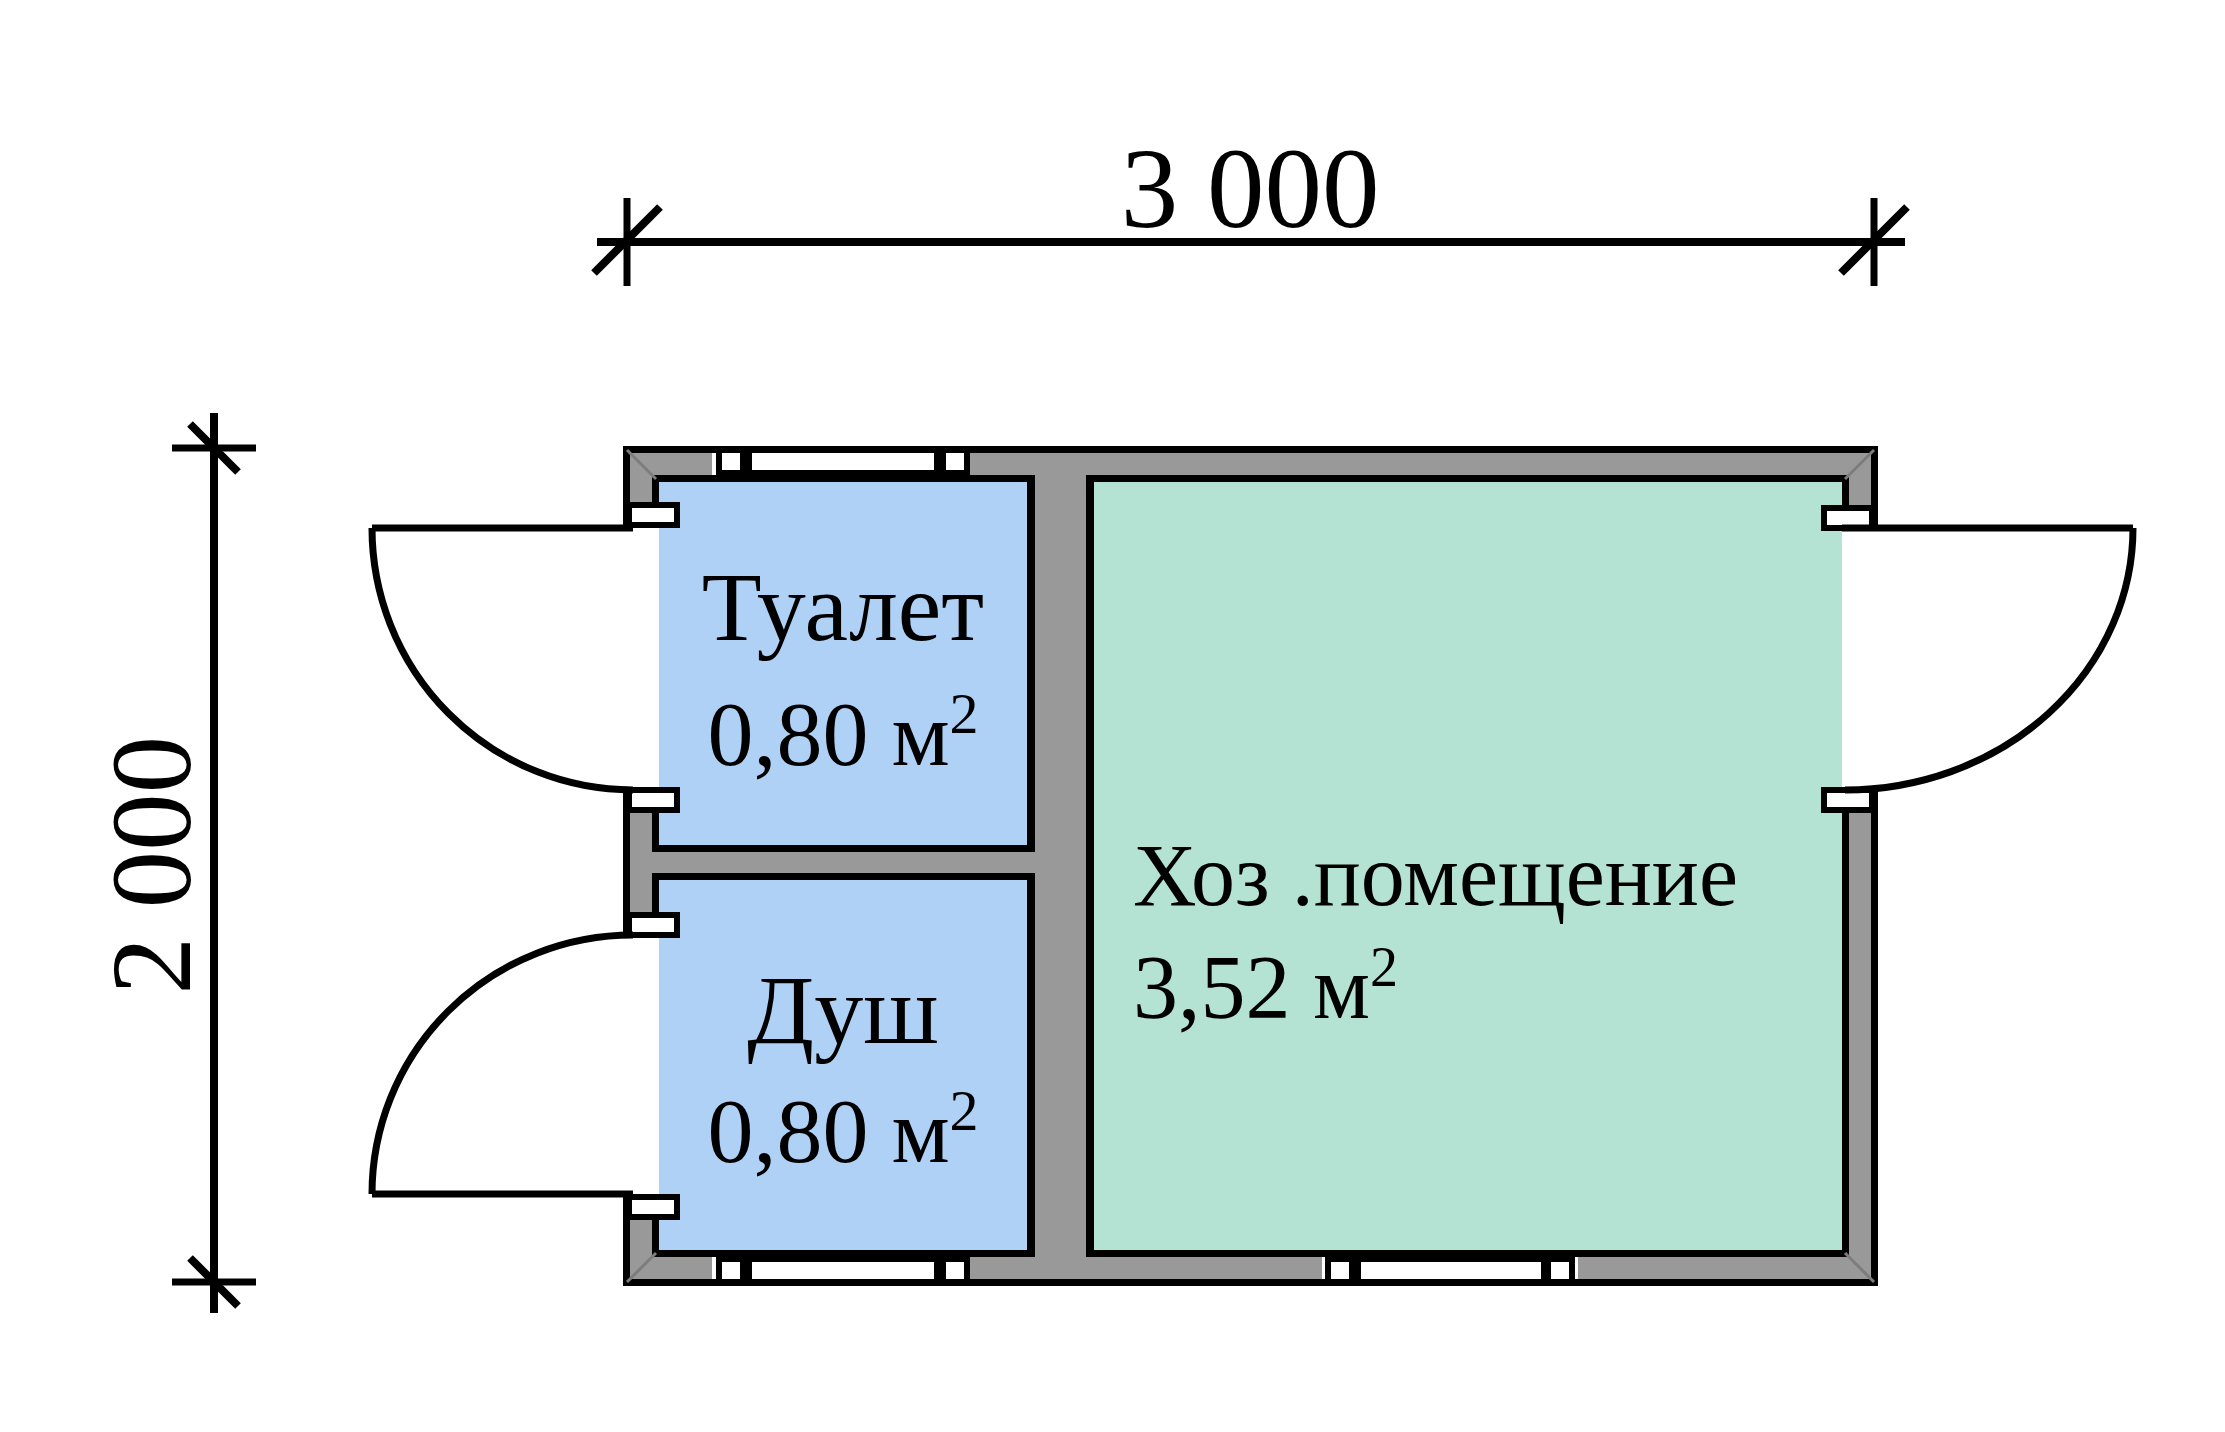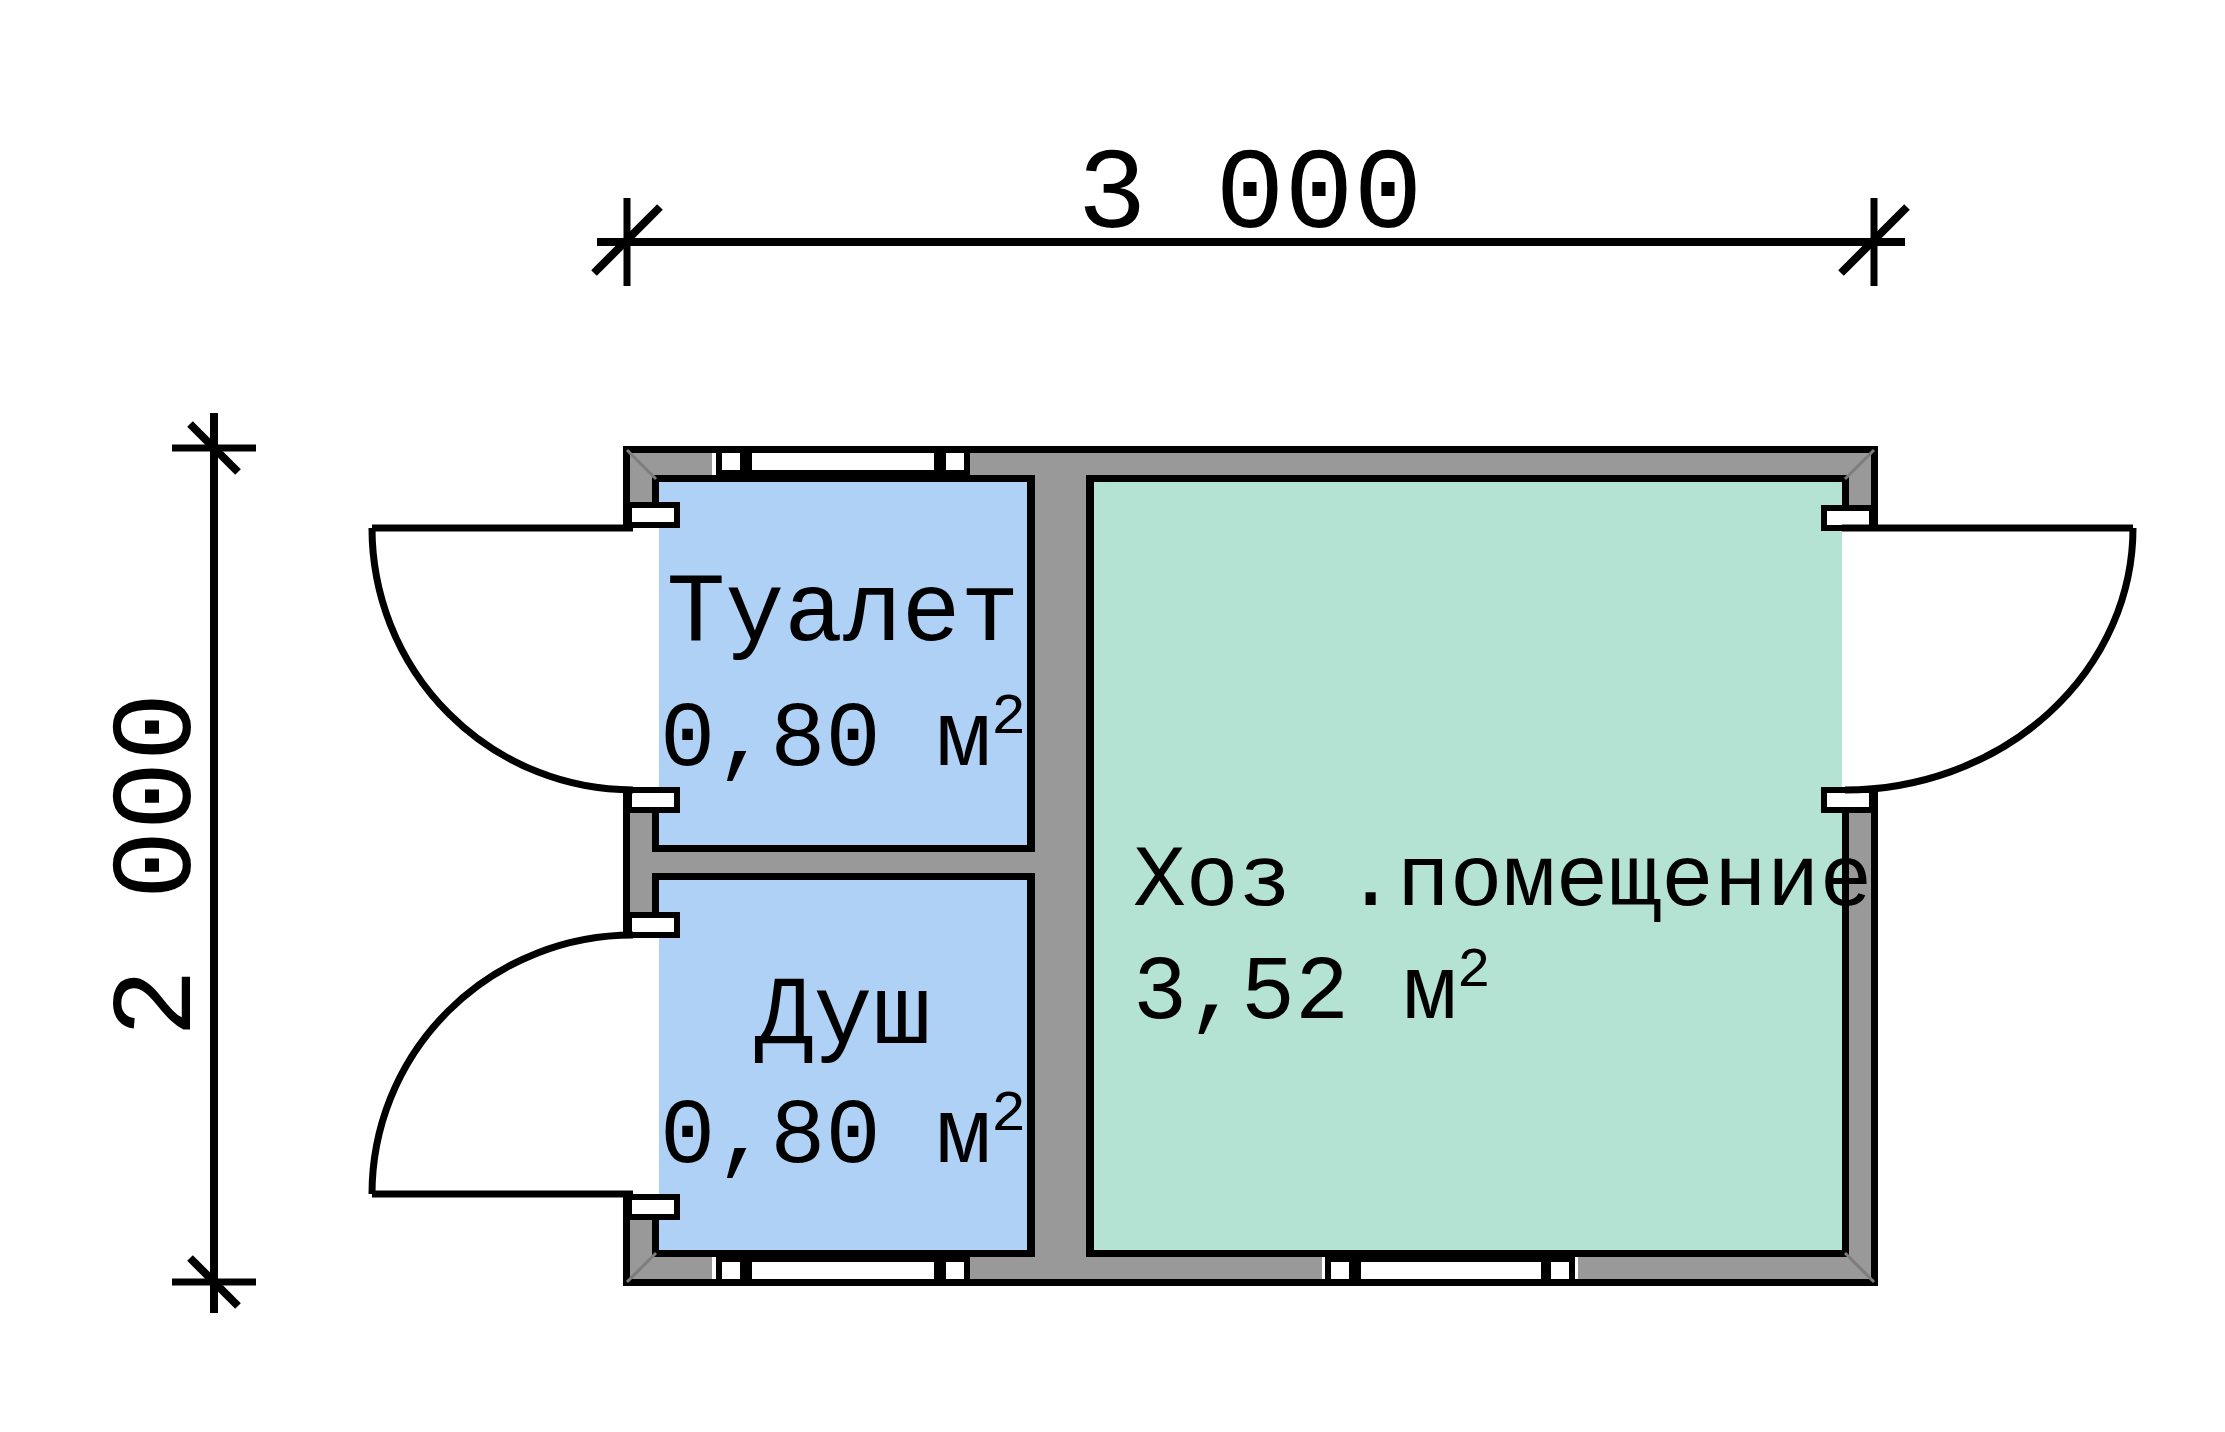--- a/index.html
+++ b/index.html
@@ -2,21 +2,21 @@
 <html><head>
 <meta charset="utf-8">
 <style>
   html,body{margin:0;padding:0;background:#ffffff;}
   .stage{
     position:relative;
     width:2225px;
     height:1432px;
     background:#ffffff;
     overflow:hidden;
-    font-family:Liberation Mono, monospace;
+    font-family:Liberation Serif, serif;
   }
   .stage svg{position:absolute;left:0;top:0;}
   text{fill:#000000;}
 </style>
 </head>
 <body>
 
 <div class="stage">
 <svg width="2225" height="1432" viewBox="0 0 2225 1432">
 

